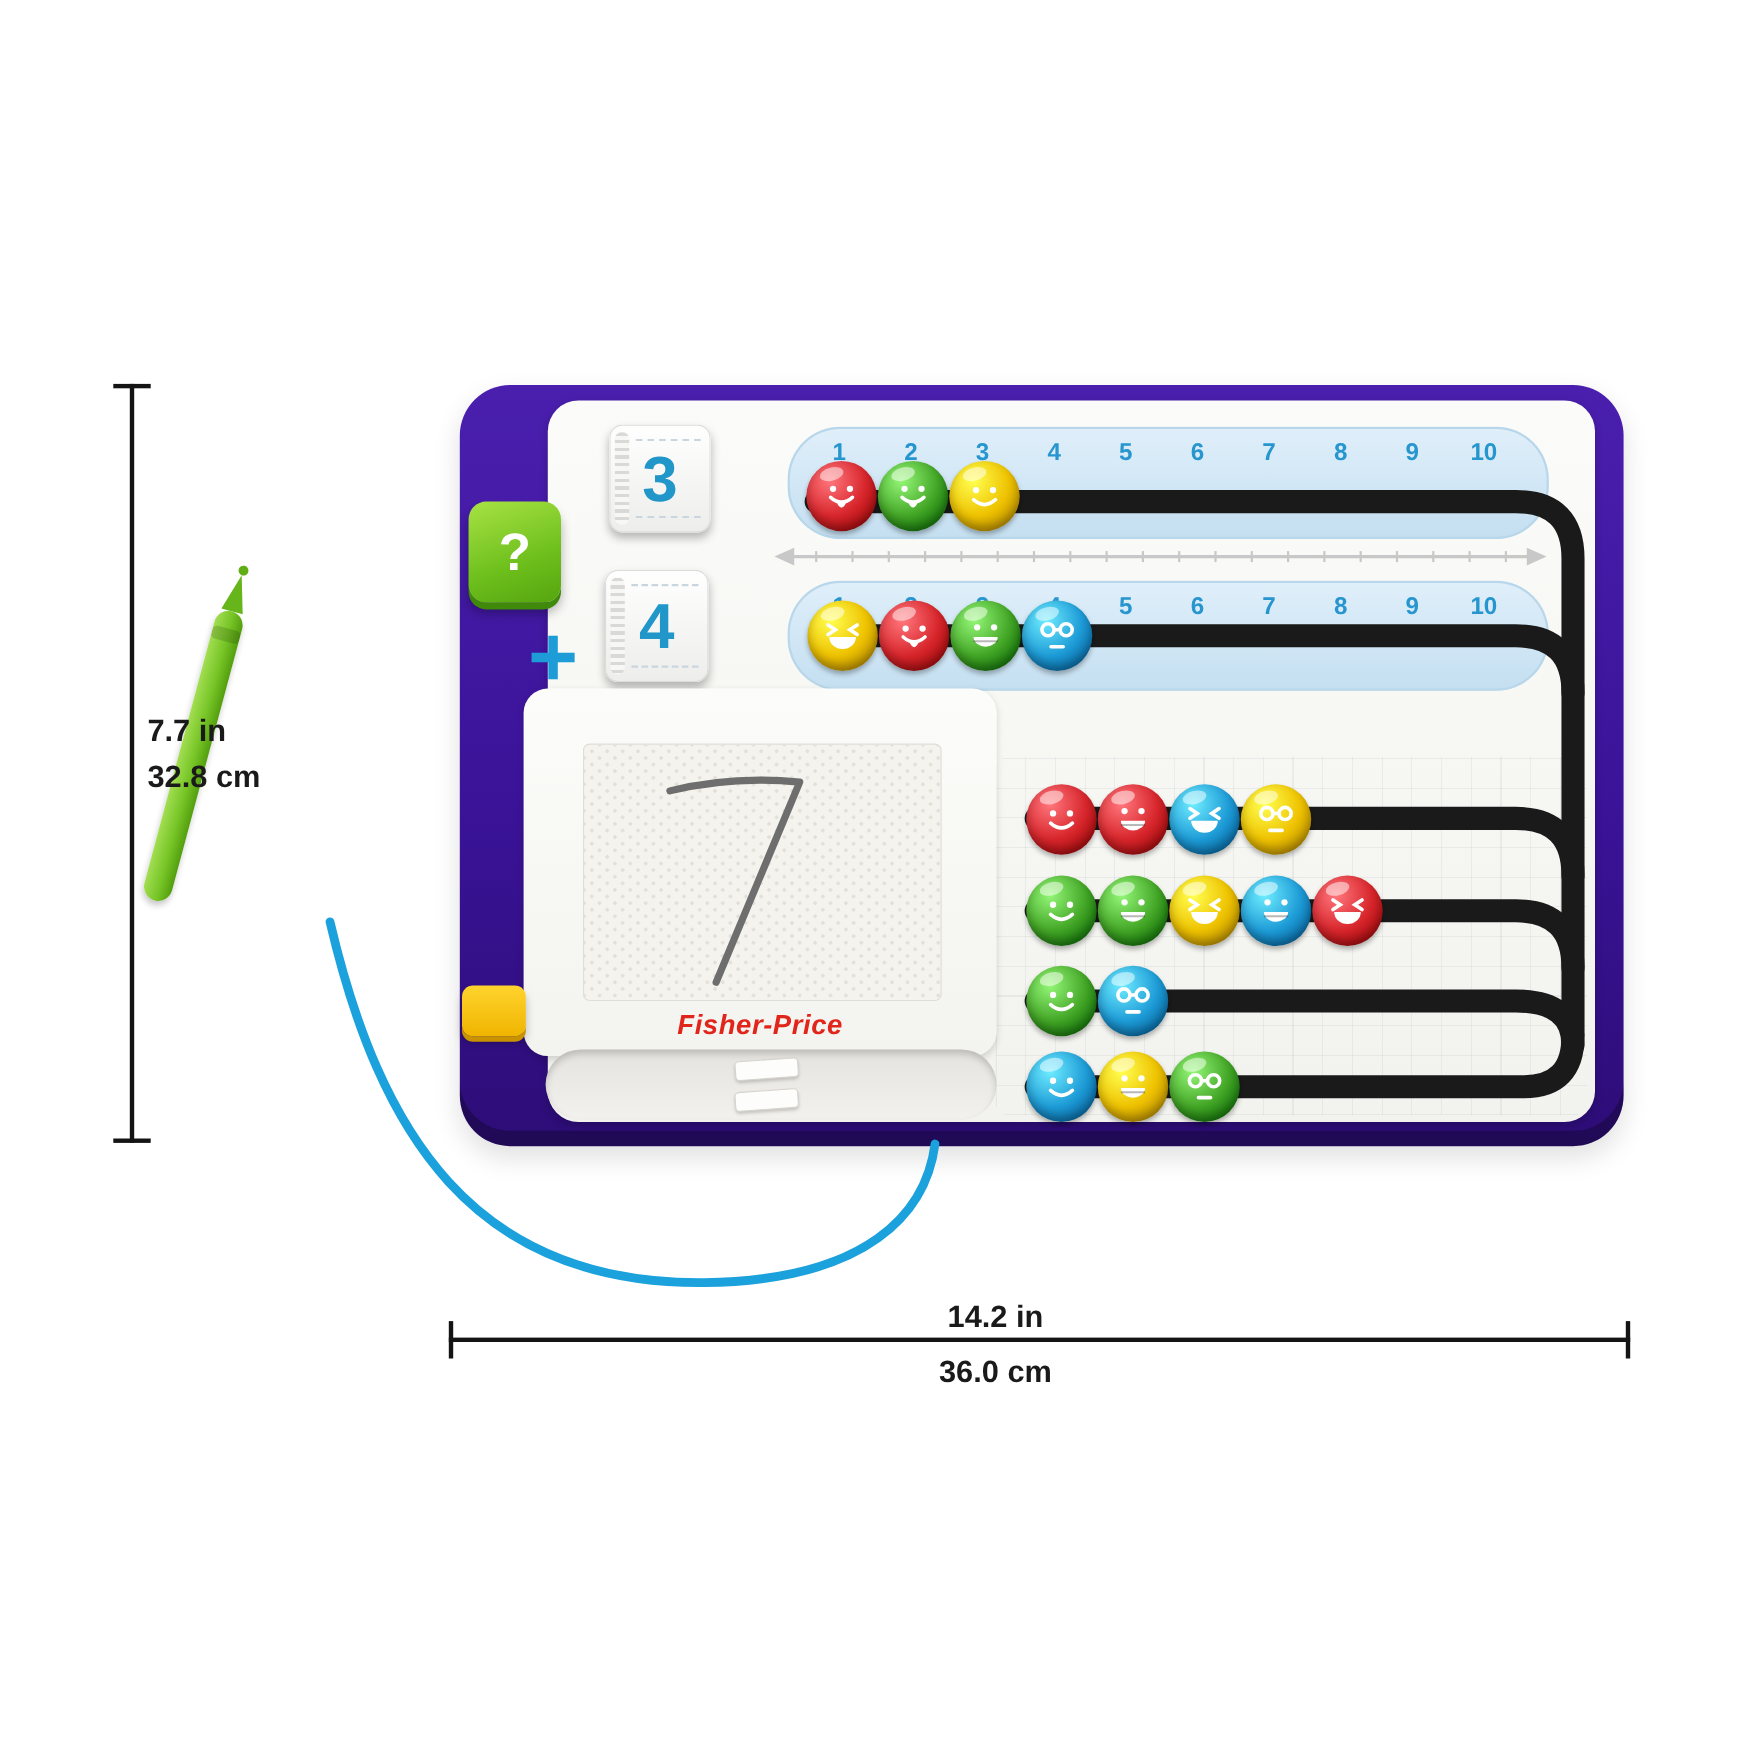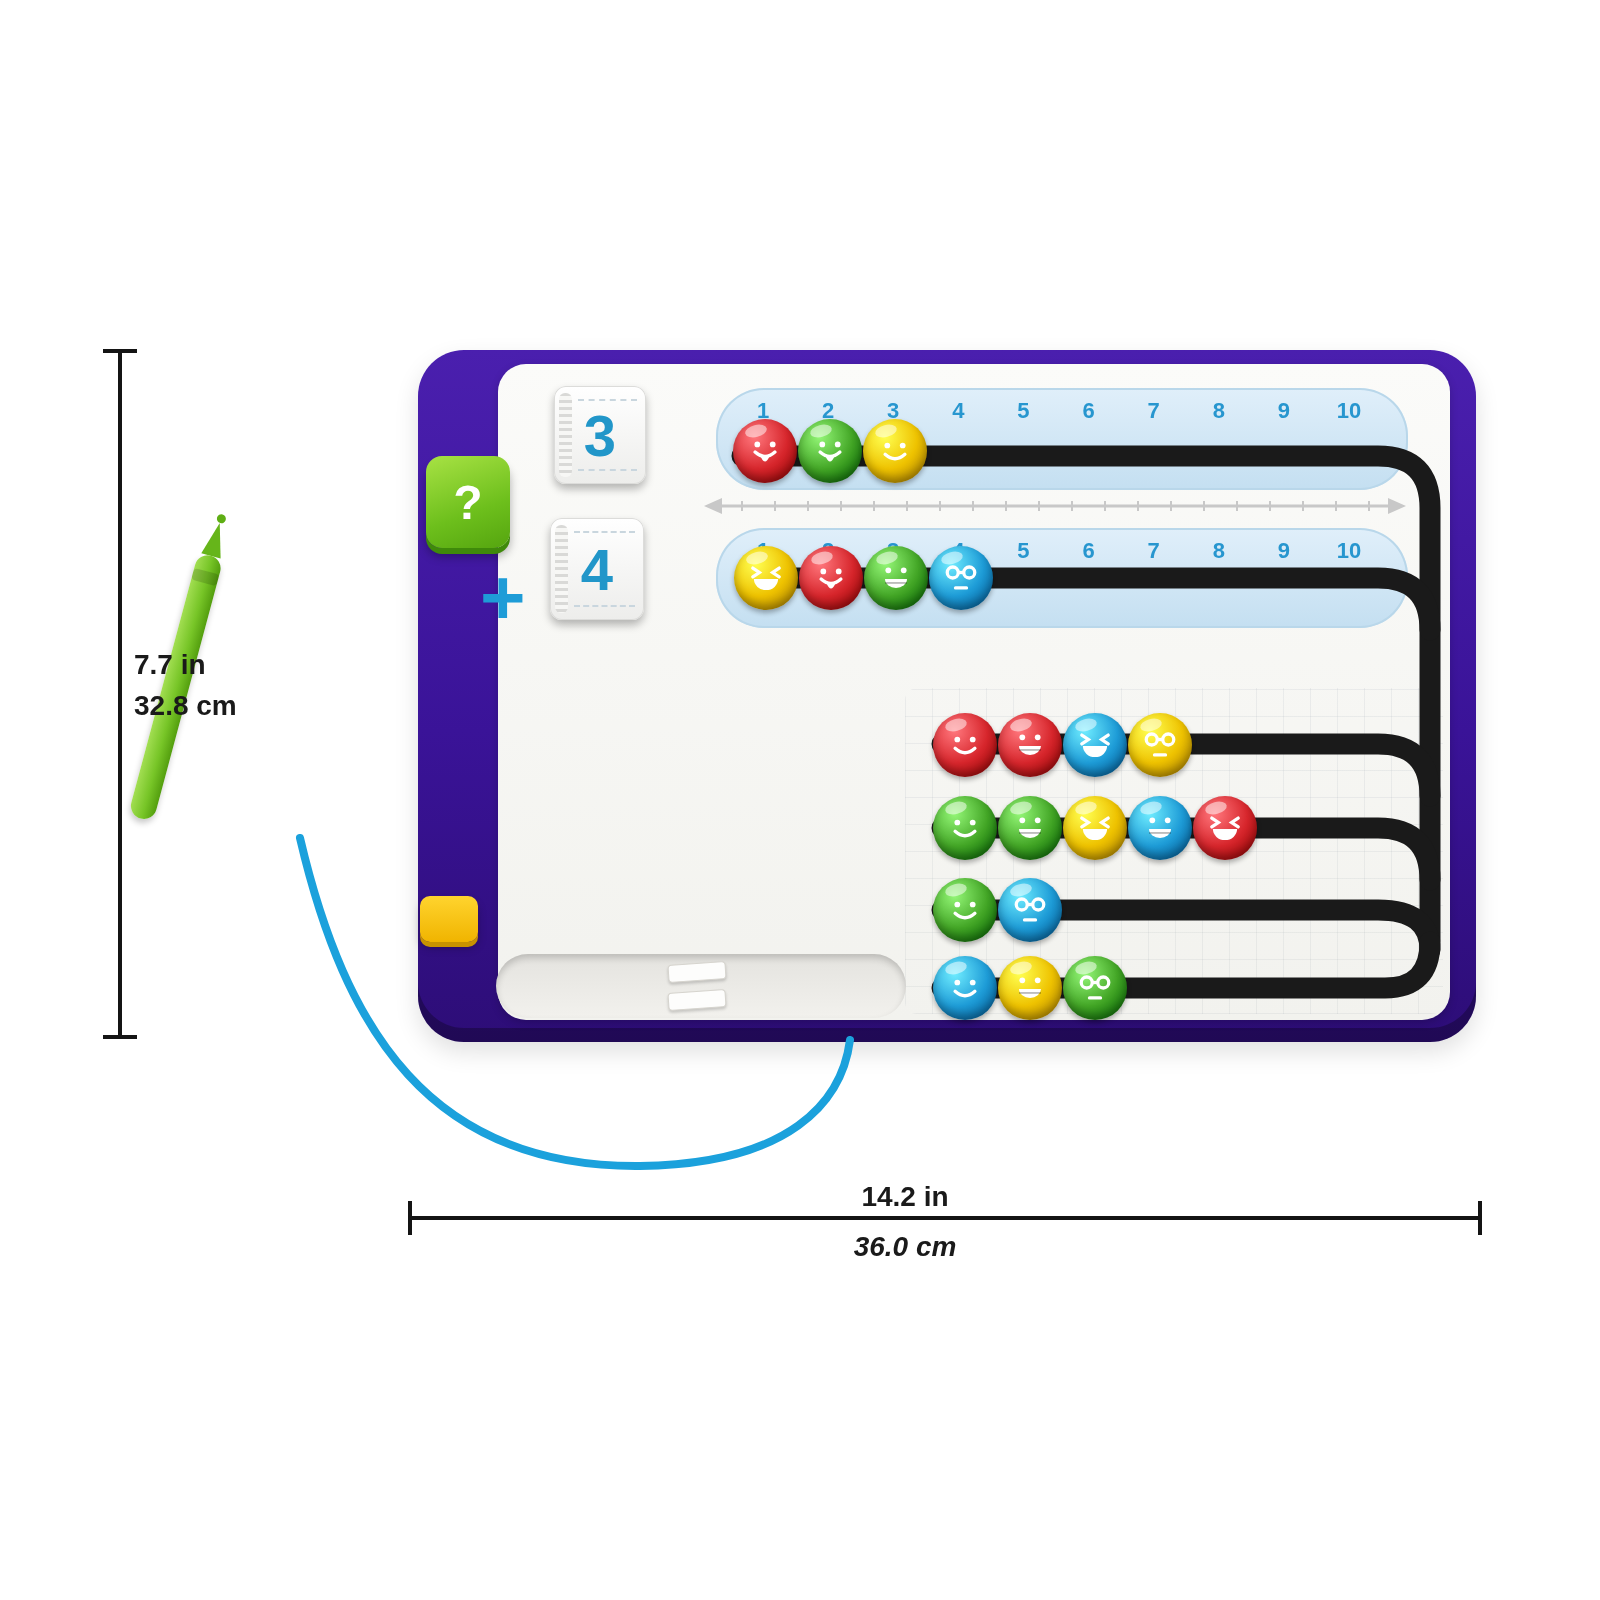--- a/index.html
+++ b/index.html
@@ -10,21 +10,21 @@
   .dim{position:absolute;background:#141414;z-index:9;}
   .dim-v-line{left:118px;top:349px;width:4px;height:690px;}
   .dim-v-cap-top{left:103px;top:349px;width:34px;height:4px;}
   .dim-v-cap-bot{left:103px;top:1035px;width:34px;height:4px;}
   .dim-h-line{left:408px;top:1216px;width:1074px;height:4px;}
   .dim-h-cap-l{left:408px;top:1201px;width:4px;height:34px;}
   .dim-h-cap-r{left:1478px;top:1201px;width:4px;height:34px;}
   .vlabel{position:absolute;left:134px;top:645px;font-size:28px;font-weight:bold;line-height:1.45;z-index:9;}
   .hlabel{position:absolute;left:805px;top:1183px;width:200px;text-align:center;font-size:28px;
           font-weight:bold;z-index:9;line-height:1.0;}
-  .hlabel .l2{margin-top:22px;font-style:italic;}
+  .hlabel .l2{margin-top:22px;}
 
   
   .toy-base{position:absolute;left:418px;top:350px;width:1058px;height:692px;border-radius:46px;
             background:linear-gradient(180deg,#4a1fae 0%,#3a1398 55%,#2d0d77 100%);
             box-shadow:inset 0 -14px 0 rgba(0,0,0,.28), 0 10px 24px rgba(0,0,0,.12);z-index:1;}
   .face-plate{position:absolute;left:498px;top:364px;width:952px;height:656px;border-radius:28px;
             background:linear-gradient(180deg,#fbfbf9,#f2f2ee);
             box-shadow:0 3px 8px rgba(0,0,0,.18);z-index:2;}
 
   
@@ -403,20 +403,28 @@
     <span>3</span>
   </div>
   <div class="dial dial2">
     <i class="dial-ridge"></i>
     <i class="dline top"></i>
     <i class="dline bot"></i>
     <span>4</span>
   </div>
   <div class="plus">+</div>
 
+  <div class="tablet">
+    <div class="screen">
+      <svg class="numeral7" viewBox="0 0 324 232">
+        <path d="M78 42 Q135 28 196 34 L120 216" stroke="#6e6e6e" stroke-width="6.5" fill="none" stroke-linecap="round" stroke-linejoin="round"></path>
+      </svg>
+    </div>
+    <div class="logo">Fisher-Price</div>
+  </div>
   <div class="tray">
     <div class="clip clip1"></div>
     <div class="clip clip2"></div>
   </div>
   <div class="slider"></div>
 
   <svg class="overlay overlay-top" viewBox="0 0 1600 1600">
     <path d="M300 838 C345 1030 430 1168 640 1166 C790 1164 842 1102 850 1040" stroke="#1ba1dc" stroke-width="8" fill="none" stroke-linecap="round"></path>
   </svg>
   <div class="pen">

